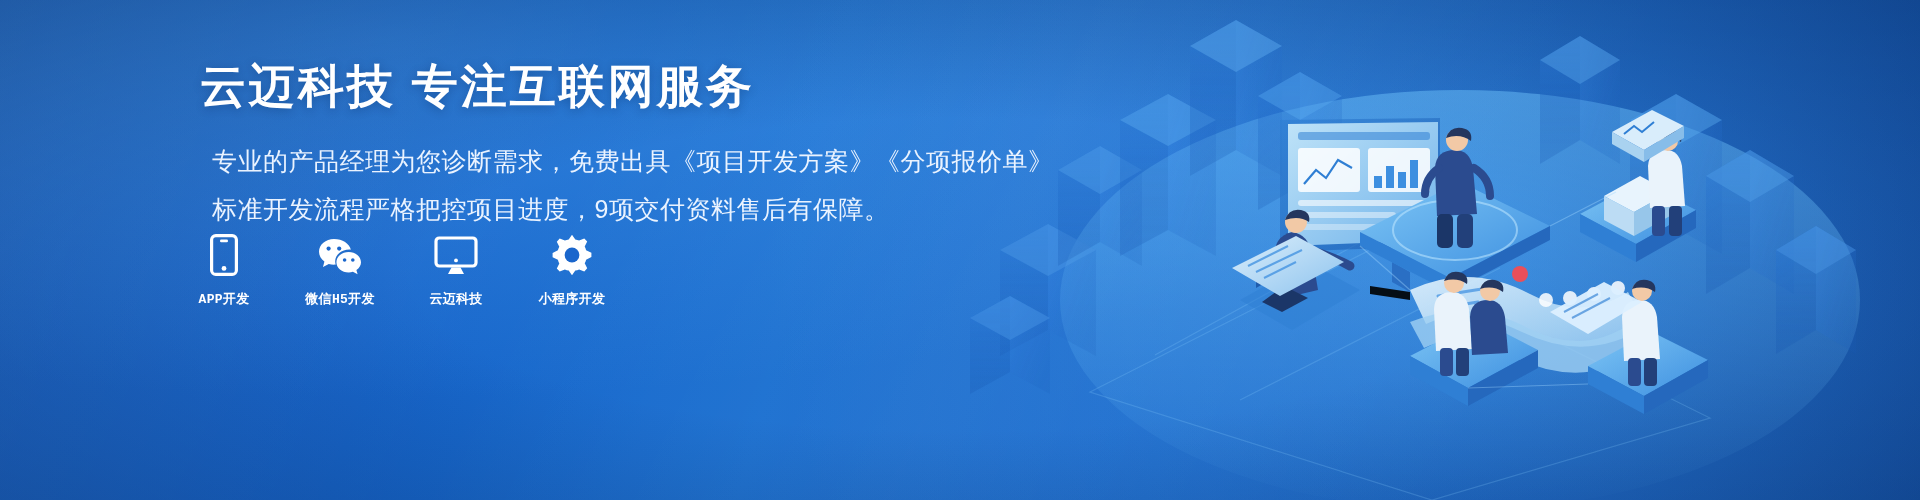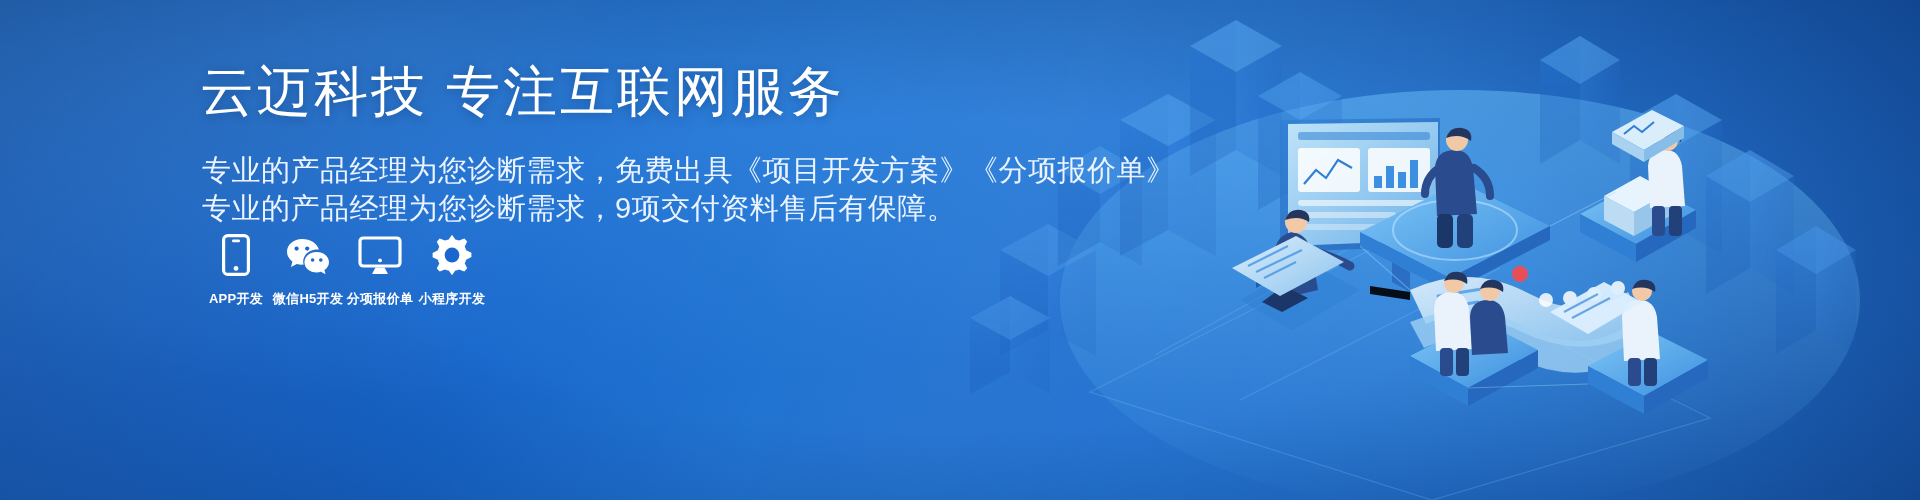--- a/index.html
+++ b/index.html
@@ -17,29 +17,29 @@
   .sheen{position:absolute;inset:0;
     background:linear-gradient(115deg,rgba(255,255,255,0.045) 0%,rgba(255,255,255,0) 30%,rgba(255,255,255,0.05) 52%,rgba(255,255,255,0) 78%);
     pointer-events:none;}
   .vign{position:absolute;inset:0;
     background:radial-gradient(ellipse at 50% 55%, rgba(0,0,0,0) 40%, rgba(4,40,92,0.38) 100%);
     pointer-events:none;}
 
   
   .content{position:absolute;left:200px;top:60px;width:700px;z-index:6;}
   .headline{
-    color:#ffffff;font-size:54px;line-height:1.15;font-weight:400;
+    color:#ffffff;font-size:46px;line-height:1.15;font-weight:700;
     letter-spacing:3px;margin:0 0 30px 0;white-space:nowrap;
     text-shadow:0 2px 10px rgba(2,34,80,0.30);
   }
-  .sub{color:#eaf3ff;font-size:29px;line-height:36px;letter-spacing:.5px;margin:2px;white-space:nowrap;}
+  .sub{color:#eaf3ff;font-size:25px;line-height:36px;letter-spacing:.5px;margin:12px;white-space:nowrap;}
   .sub.l2{margin-top:2px;}
 
   
-  .services{position:absolute;left:200px;top:232px;display:flex;z-index:6;}
+  .services{position:absolute;left:188px;top:232px;display:flex;gap:44px;z-index:6;font-family:Liberation Mono, monospace;}
   .svc{width:72px;display:flex;flex-direction:column;align-items:center;cursor:pointer;}
   .svc .ic{height:44px;display:flex;align-items:flex-end;justify-content:center;}
   .svc .ic svg{display:block;}
   .svc .lbl{margin-top:14px;color:#ffffff;font-size:13px;font-weight:700;white-space:nowrap;letter-spacing:.3px;}
 
   
   .art{position:absolute;right:0;top:0;width:980px;height:500px;z-index:3;}
   .art svg{display:block;width:980px;height:500px;}
 </style>
 </head>
@@ -295,21 +295,21 @@
         <path d="M420 246 L470 290"></path>
       </g>
     </svg>
   </div>
 
   <div class="vign"></div>
 
   <div class="content">
     <h1 class="headline">云迈科技 专注互联网服务</h1>
     <p class="sub l1">专业的产品经理为您诊断需求，免费出具《项目开发方案》《分项报价单》</p>
-    <p class="sub l2">专业的产品经理为您诊断需求，9项交付资料售后有保障。</p>
+    <p class="sub l2">标准开发流程严格把控项目进度，9项交付资料售后有保障。</p>
   </div>
 
   <div class="services">
 
     <div class="svc">
       <span class="ic">
         <svg width="28" height="42" viewBox="0 0 28 42" xmlns="http://www.w3.org/2000/svg">
           <rect x="1.6" y="1.6" width="24.8" height="38.8" rx="4.2" fill="none" stroke="#fff" stroke-width="3.2"></rect>
           <rect x="10" y="5.6" width="8" height="2.6" rx="1.3" fill="#fff"></rect>
           <circle cx="14" cy="34.4" r="2.4" fill="#fff"></circle>
@@ -334,21 +334,21 @@
     </div>
 
     <div class="svc">
       <span class="ic">
         <svg width="44" height="40" viewBox="0 0 44 40" xmlns="http://www.w3.org/2000/svg">
           <rect x="2" y="2" width="40" height="28" rx="3.2" fill="none" stroke="#fff" stroke-width="3.2"></rect>
           <circle cx="22" cy="24.4" r="1.9" fill="#fff"></circle>
           <path d="M14 38 L30 38 L26.5 31.5 L17.5 31.5 Z" fill="#fff"></path>
         </svg>
       </span>
-      <span class="lbl">分项报价单</span>
+      <span class="lbl">云迈科技</span>
     </div>
 
     <div class="svc">
       <span class="ic">
         <svg width="42" height="42" viewBox="0 0 42 42" xmlns="http://www.w3.org/2000/svg">
           <path fill="#fff" d="M21 0.8l3.3 4.6c1.3.2 2.6.6 3.8 1.1l5.2-2 2.9 3.1-2.5 5c.6 1.1 1.1 2.3 1.4 3.6l5.3 2.6v4.3l-5.3 2.6c-.3 1.3-.8 2.5-1.4 3.6l2.5 5-2.9 3.1-5.2-2c-1.2.5-2.5.9-3.8 1.1L21 41.2l-3.3-4.6c-1.3-.2-2.6-.6-3.8-1.1l-5.2 2-2.9-3.1 2.5-5c-.6-1.1-1.1-2.3-1.4-3.6L1.6 23.2v-4.3l5.3-2.6c.3-1.3.8-2.5 1.4-3.6l-2.5-5 2.9-3.1 5.2 2c1.2-.5 2.5-.9 3.8-1.1L21 .8z"></path>
           <circle cx="21" cy="21" r="7.4" fill="#1a66cc"></circle>
         </svg>
       </span>
       <span class="lbl">小程序开发</span>

